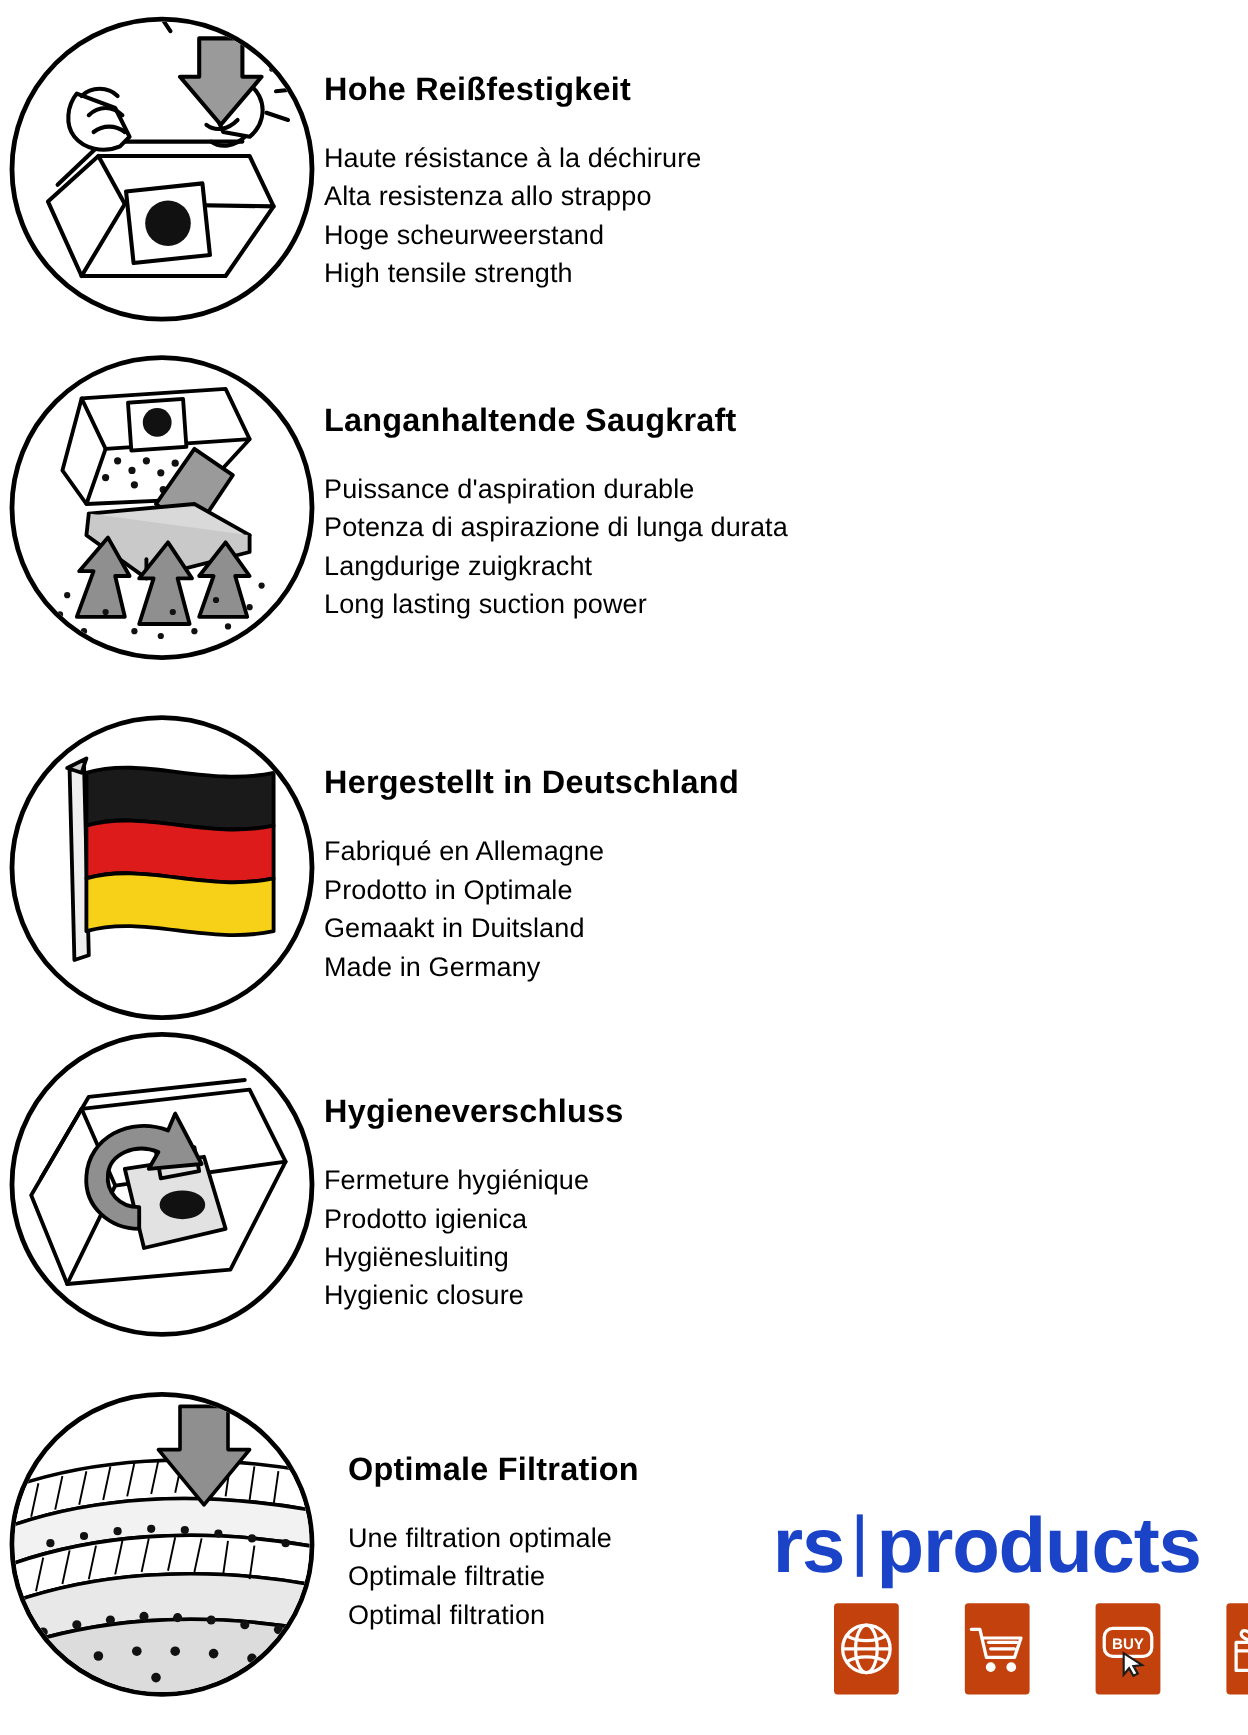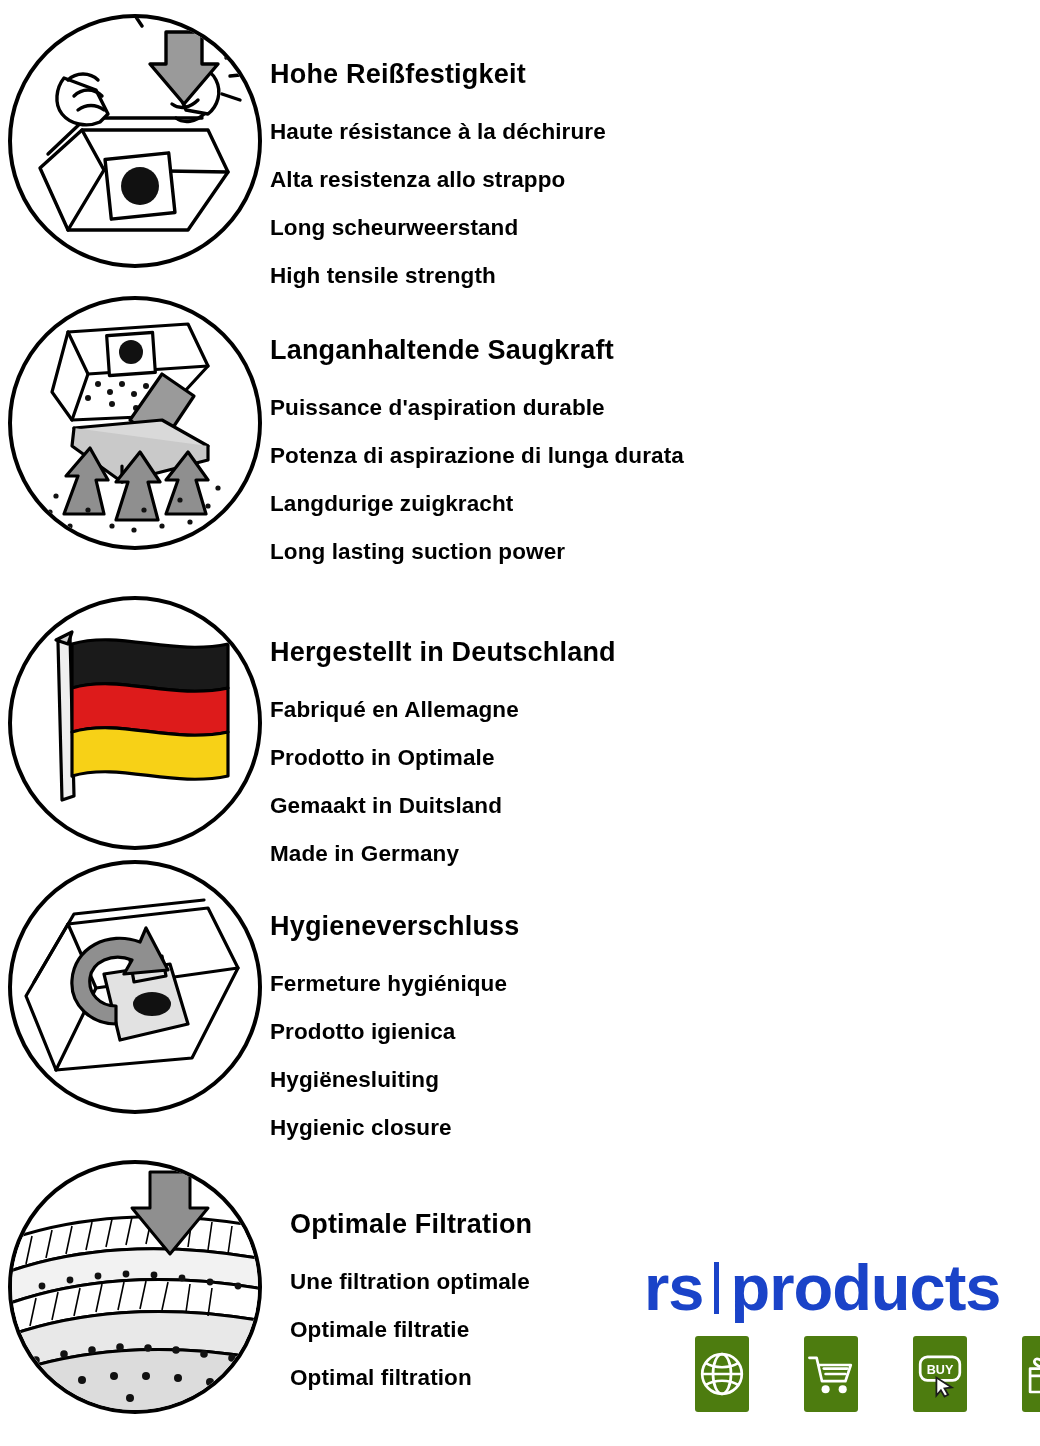--- a/index.html
+++ b/index.html
@@ -50,24 +50,23 @@
   }
   .headline {
     font-size: 27px;
     font-weight: bold;
     letter-spacing: 0.2px;
     margin: 0 0 26px 0;
     line-height: 1.1;
   }
   .lang-line {
     font-size: 22.5px;
-    font-weight: bold;
+    font-weight: normal;
     line-height: 1.42;
     letter-spacing: 0.1px;
-    margin-top: 16px;
   }
 
   
   #feat-0 { top: 14px; }
   #feat-1 { top: 296px; }
   #feat-2 { top: 596px; }
   #feat-3 { top: 860px; }
   #feat-4 { top: 1160px; gap: 20px; }
 
   #feat-2 .text-col { padding-top: 42px; }
@@ -104,21 +103,21 @@
   }
   .brand-icons {
     display: flex;
     gap: 12px;
     margin-top: 16px;
     margin-left: 8px;
   }
   .bicon {
     width: 76px;
     height: 76px;
-    background: #4d7c0f;
+    background: #c2410c;
     border-radius: 3px;
     display: flex;
     align-items: center;
     justify-content: flex-end;
     margin-left: 43px;
   }
   .bicon svg { display: block; }
 </style>
 </head>
 <body>
@@ -156,21 +155,21 @@
             <path d="M210 76 L228 82"></path>
             <path d="M130 8 L122 -4"></path>
           </g>
         </svg>
       </div>
     </div>
     <div class="text-col">
       <div class="headline">Hohe Reißfestigkeit</div>
       <div class="lang-line">Haute résistance à la déchirure</div>
       <div class="lang-line">Alta resistenza allo strappo</div>
-      <div class="lang-line">Long scheurweerstand</div>
+      <div class="lang-line">Hoge scheurweerstand</div>
       <div class="lang-line">High tensile strength</div>
     </div>
   </div>
 
   <div class="feature" id="feat-1">
     <div class="icon-wrap">
       <div class="circle">
         <svg viewBox="0 0 246 246" width="246" height="246">
           <g fill="none" stroke="#000" stroke-width="3.2" stroke-linejoin="round" stroke-linecap="round">
 

